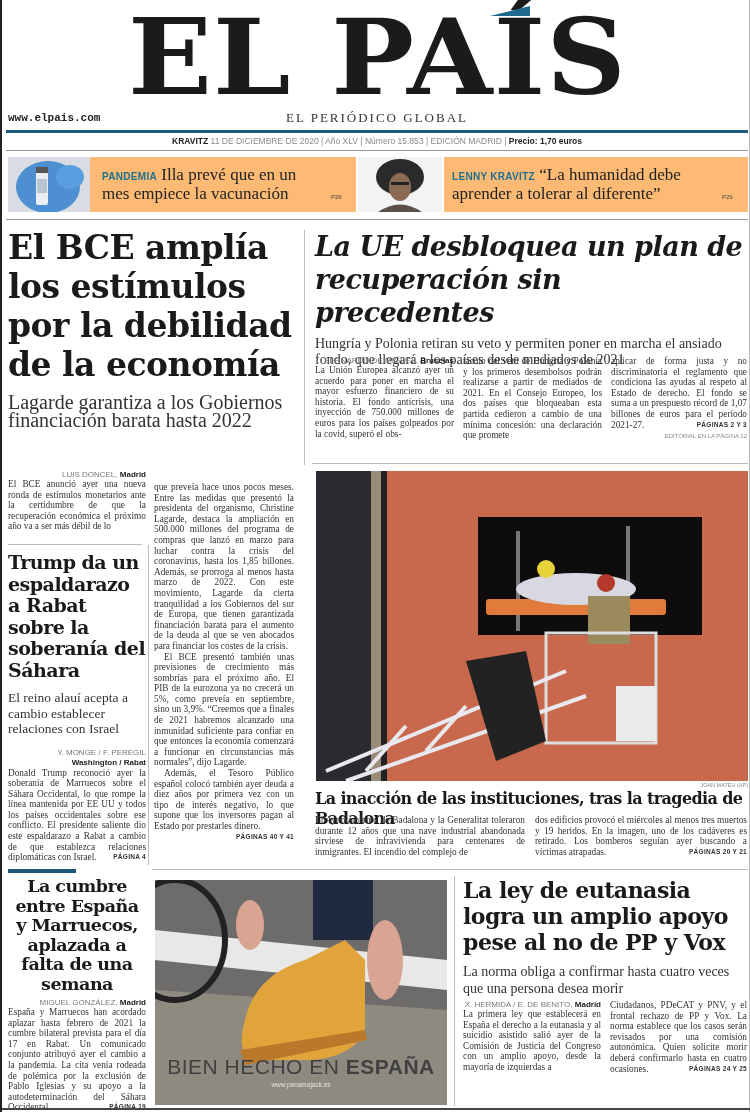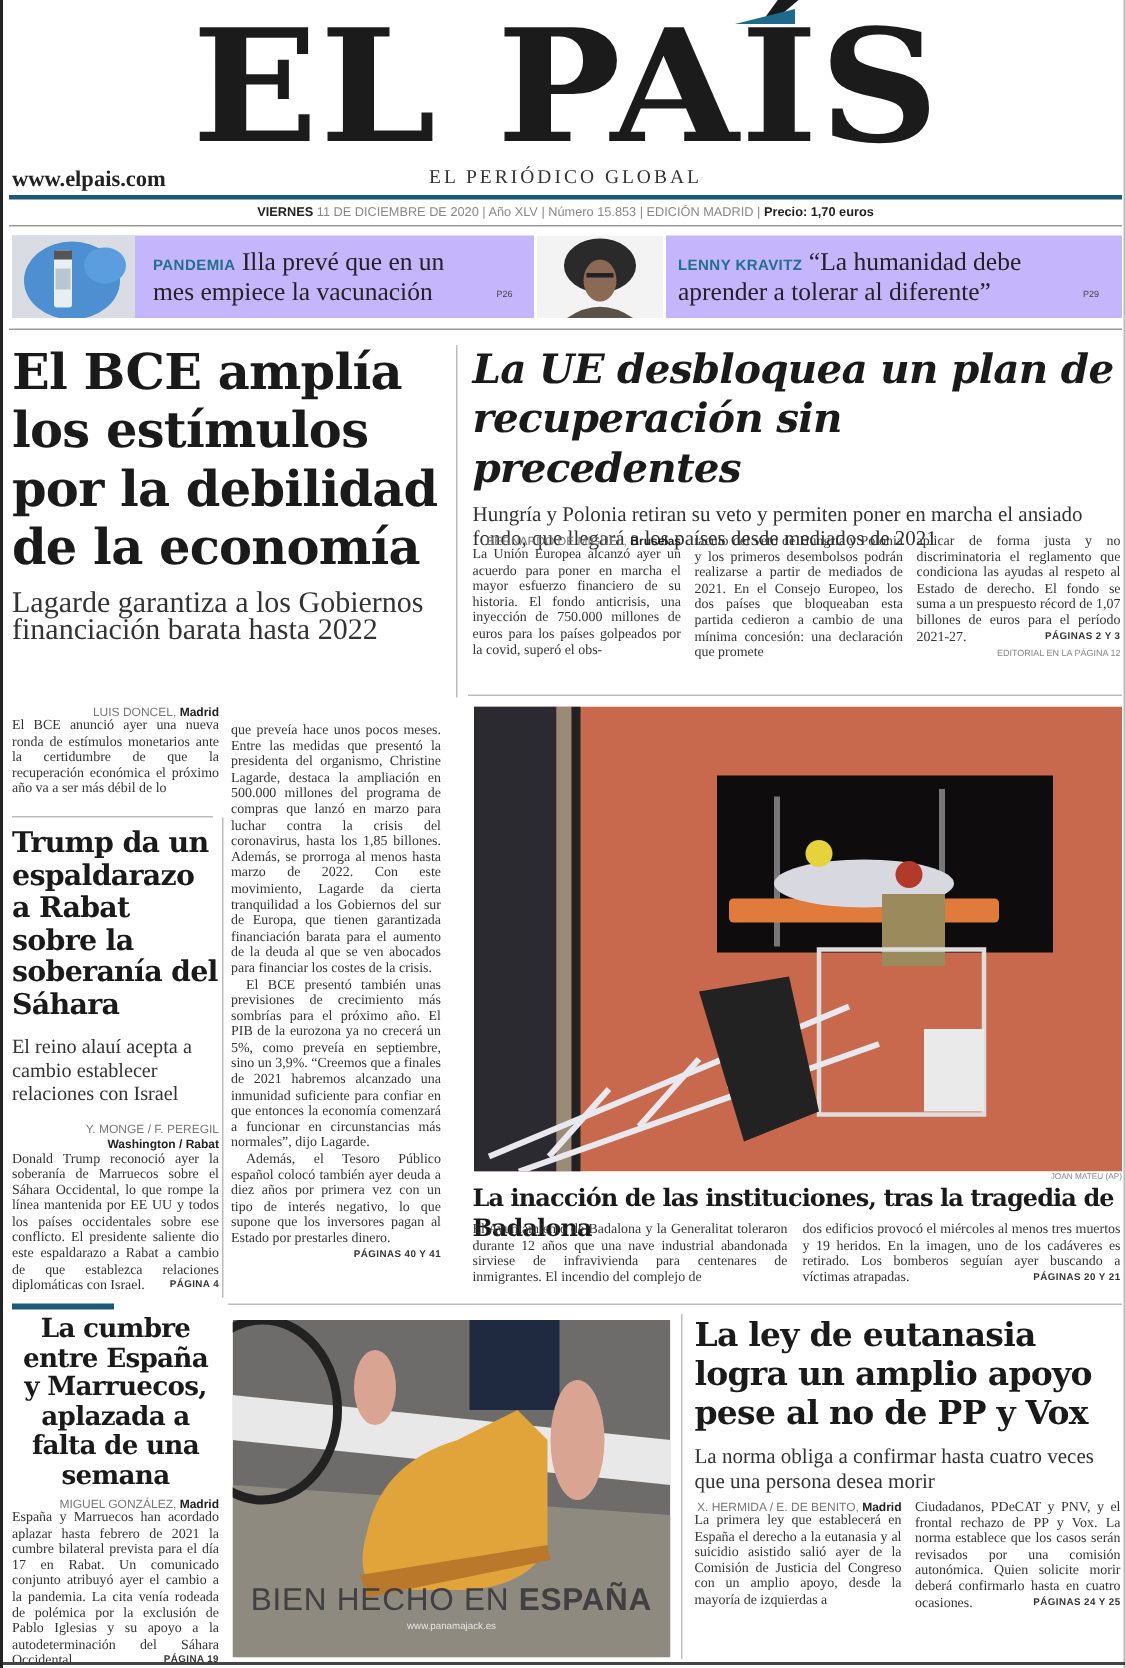--- a/index.html
+++ b/index.html
@@ -4,29 +4,29 @@
 <style>
   * { box-sizing: border-box; margin: 0; padding: 0; }
   html, body { width: 750px; height: 1112px; background: #fff; overflow: hidden; }
   body { font-family: "Liberation Serif", "DejaVu Serif", serif; color: #1a1a1a; position: relative; }
   .page { position: absolute; left: 0; top: 0; width: 750px; height: 1112px; border-left: 2px solid #222; border-right: 1px solid #bbb; }
 
   
   .masthead { position: absolute; left: 0; top: 0; width: 750px; height: 130px; }
   .logo { position: absolute; left: 138px; top: 6px; width: 475px; height: 104px; font-family: "DejaVu Serif", serif; font-weight: bold; font-size: 104px; line-height: 104px; letter-spacing: 1px; color: #1b1b1b; text-align: center; transform: scaleX(1.06); transform-origin: center; }
   .logo-accent { position: absolute; left: 488px; top: 6px; width: 40px; height: 10px; }
-  .site-url { position: absolute; left: 6px; top: 112px; font-family: Liberation Serif, serif; font-weight: bold; font-size: 15px; color: #222; }
+  .site-url { position: absolute; left: 6px; top: 112px; font-family: Liberation Mono, monospace; font-weight: bold; font-size: 11px; color: #222; }
   .tagline { position: absolute; left: 0; width: 750px; top: 110px; text-align: center; font-size: 13px; letter-spacing: 2px; color: #333; }
   .rule-blue { position: absolute; left: 4px; width: 742px; top: 130px; height: 3px; background: #1d5a7a; }
   .dateline { position: absolute; left: 0; width: 750px; top: 136px; text-align: center; font-family: "Liberation Sans", sans-serif; font-size: 8.5px; color: #888; }
   .dateline b { color: #222; }
   .rule-thin { position: absolute; left: 4px; width: 742px; height: 1px; background: #999; }
 
   
-  .teaser { position: absolute; top: 157px; height: 55px; background: #c4b5fd; }
+  .teaser { position: absolute; top: 157px; height: 55px; background: #fdba74; }
   .teaser .thumb { position: absolute; top: 0; left: 0; height: 55px; }
   .teaser .txt { position: absolute; font-size: 17px; line-height: 17px; color: #222; }
   .teaser .kicker { font-family: "Liberation Sans", sans-serif; font-weight: bold; font-size: 10px; color: #1f6f8f; letter-spacing: 0.3px; }
   .teaser .pg { position: absolute; font-family: "Liberation Sans", sans-serif; font-size: 6px; color: #444; }
 
   
   .hl { font-family: "DejaVu Serif", serif; font-weight: bold; color: #1a1a1a; letter-spacing: -0.5px; }
   .sub { font-family: "Liberation Serif", serif; color: #333; }
   .byline { font-family: "Liberation Sans", sans-serif; font-size: 8px; color: #777; text-align: right; }
   .byline b { color: #222; }
@@ -47,21 +47,21 @@
   <div class="masthead">
     <div class="logo">EL PAÍS</div>
     <svg class="logo-accent" viewBox="0 0 40 10">
       <polygon points="0,10 40,0 40,10" fill="#1d6a8c"></polygon>
     </svg>
     <div class="site-url">www.elpais.com</div>
     <div class="tagline">EL PERIÓDICO GLOBAL</div>
   </div>
   <div class="rule-blue"></div>
   <div class="dateline">
-    <b>VIERNES</b>
+    <b>KRAVITZ</b>
     <span>11 DE DICIEMBRE DE 2020</span> |
     <span>Año XLV</span> |
     <span>Número 15.853</span> |
     <span>EDICIÓN MADRID</span> |
     <b>Precio: 1,70 euros</b>
   </div>
   <div class="rule-thin" style="top:150px;"></div>
 
   <div class="teaser" style="left:6px;width:348px;">
     <svg class="thumb" style="width:82px;" viewBox="0 0 82 55" preserveAspectRatio="none">

